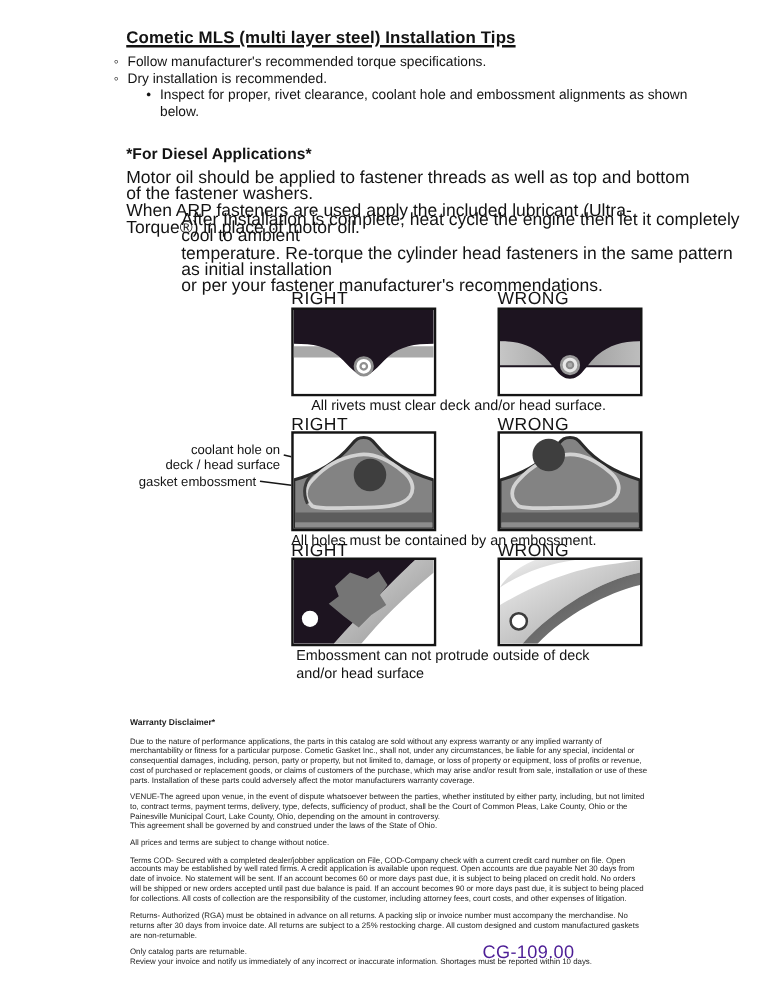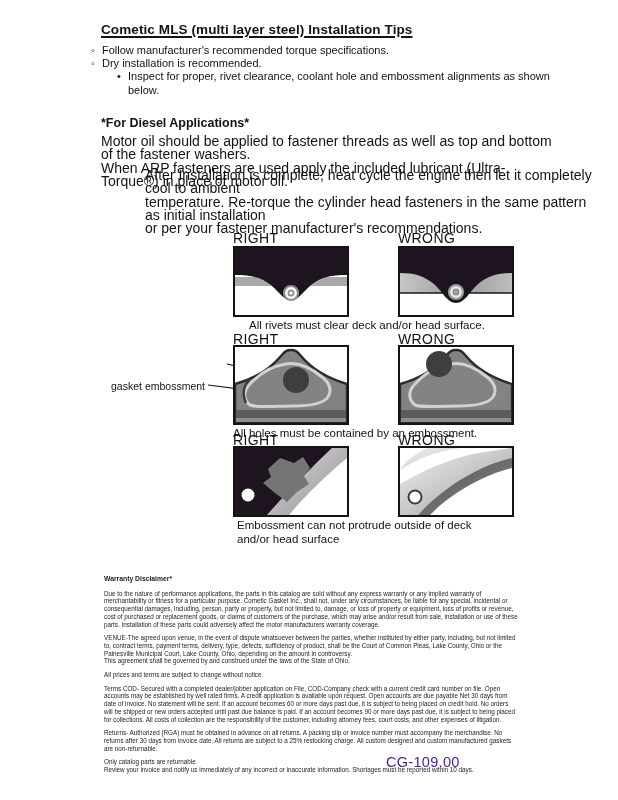--- a/index.html
+++ b/index.html
@@ -79,20 +79,22 @@
       <circle cx="56" cy="44" r="7" fill="#e8e8e8" stroke="#9a9a9a" stroke-width="2.2"></circle>
       <circle cx="56" cy="44" r="2.6" fill="#ababab" stroke="#8a8a8a" stroke-width="1.6"></circle>
     </svg>
   </div>
 
   <div class="abs caption" style="left:237px;top:319px;margin-left:12px;">All rivets must clear deck and/or head surface.</div>
 
   <div class="abs collabel" style="left:233px;top:331px;">RIGHT</div>
   <div class="abs collabel" style="left:398px;top:331px;">WRONG</div>
 
+  <div class="abs leader-label ml" style="left:100px;top:354px;width:124px;">coolant hole on
+deck / head surface</div>
   <div class="abs leader-label" style="left:100px;top:380px;width:105px;">gasket embossment</div>
 
   <svg class="abs" style="left:0;top:330px;pointer-events:none;" width="618" height="105">
     <line x1="227" y1="34" x2="293" y2="49" stroke="#161616" stroke-width="1.2"></line>
     <line x1="208" y1="55" x2="263" y2="62" stroke="#161616" stroke-width="1.2"></line>
   </svg>
 
   <div class="abs dbox" style="left:233px;top:345px;">
     <svg width="112" height="76" viewBox="0 0 112 76">
       <rect width="112" height="76" fill="#ffffff"></rect>

